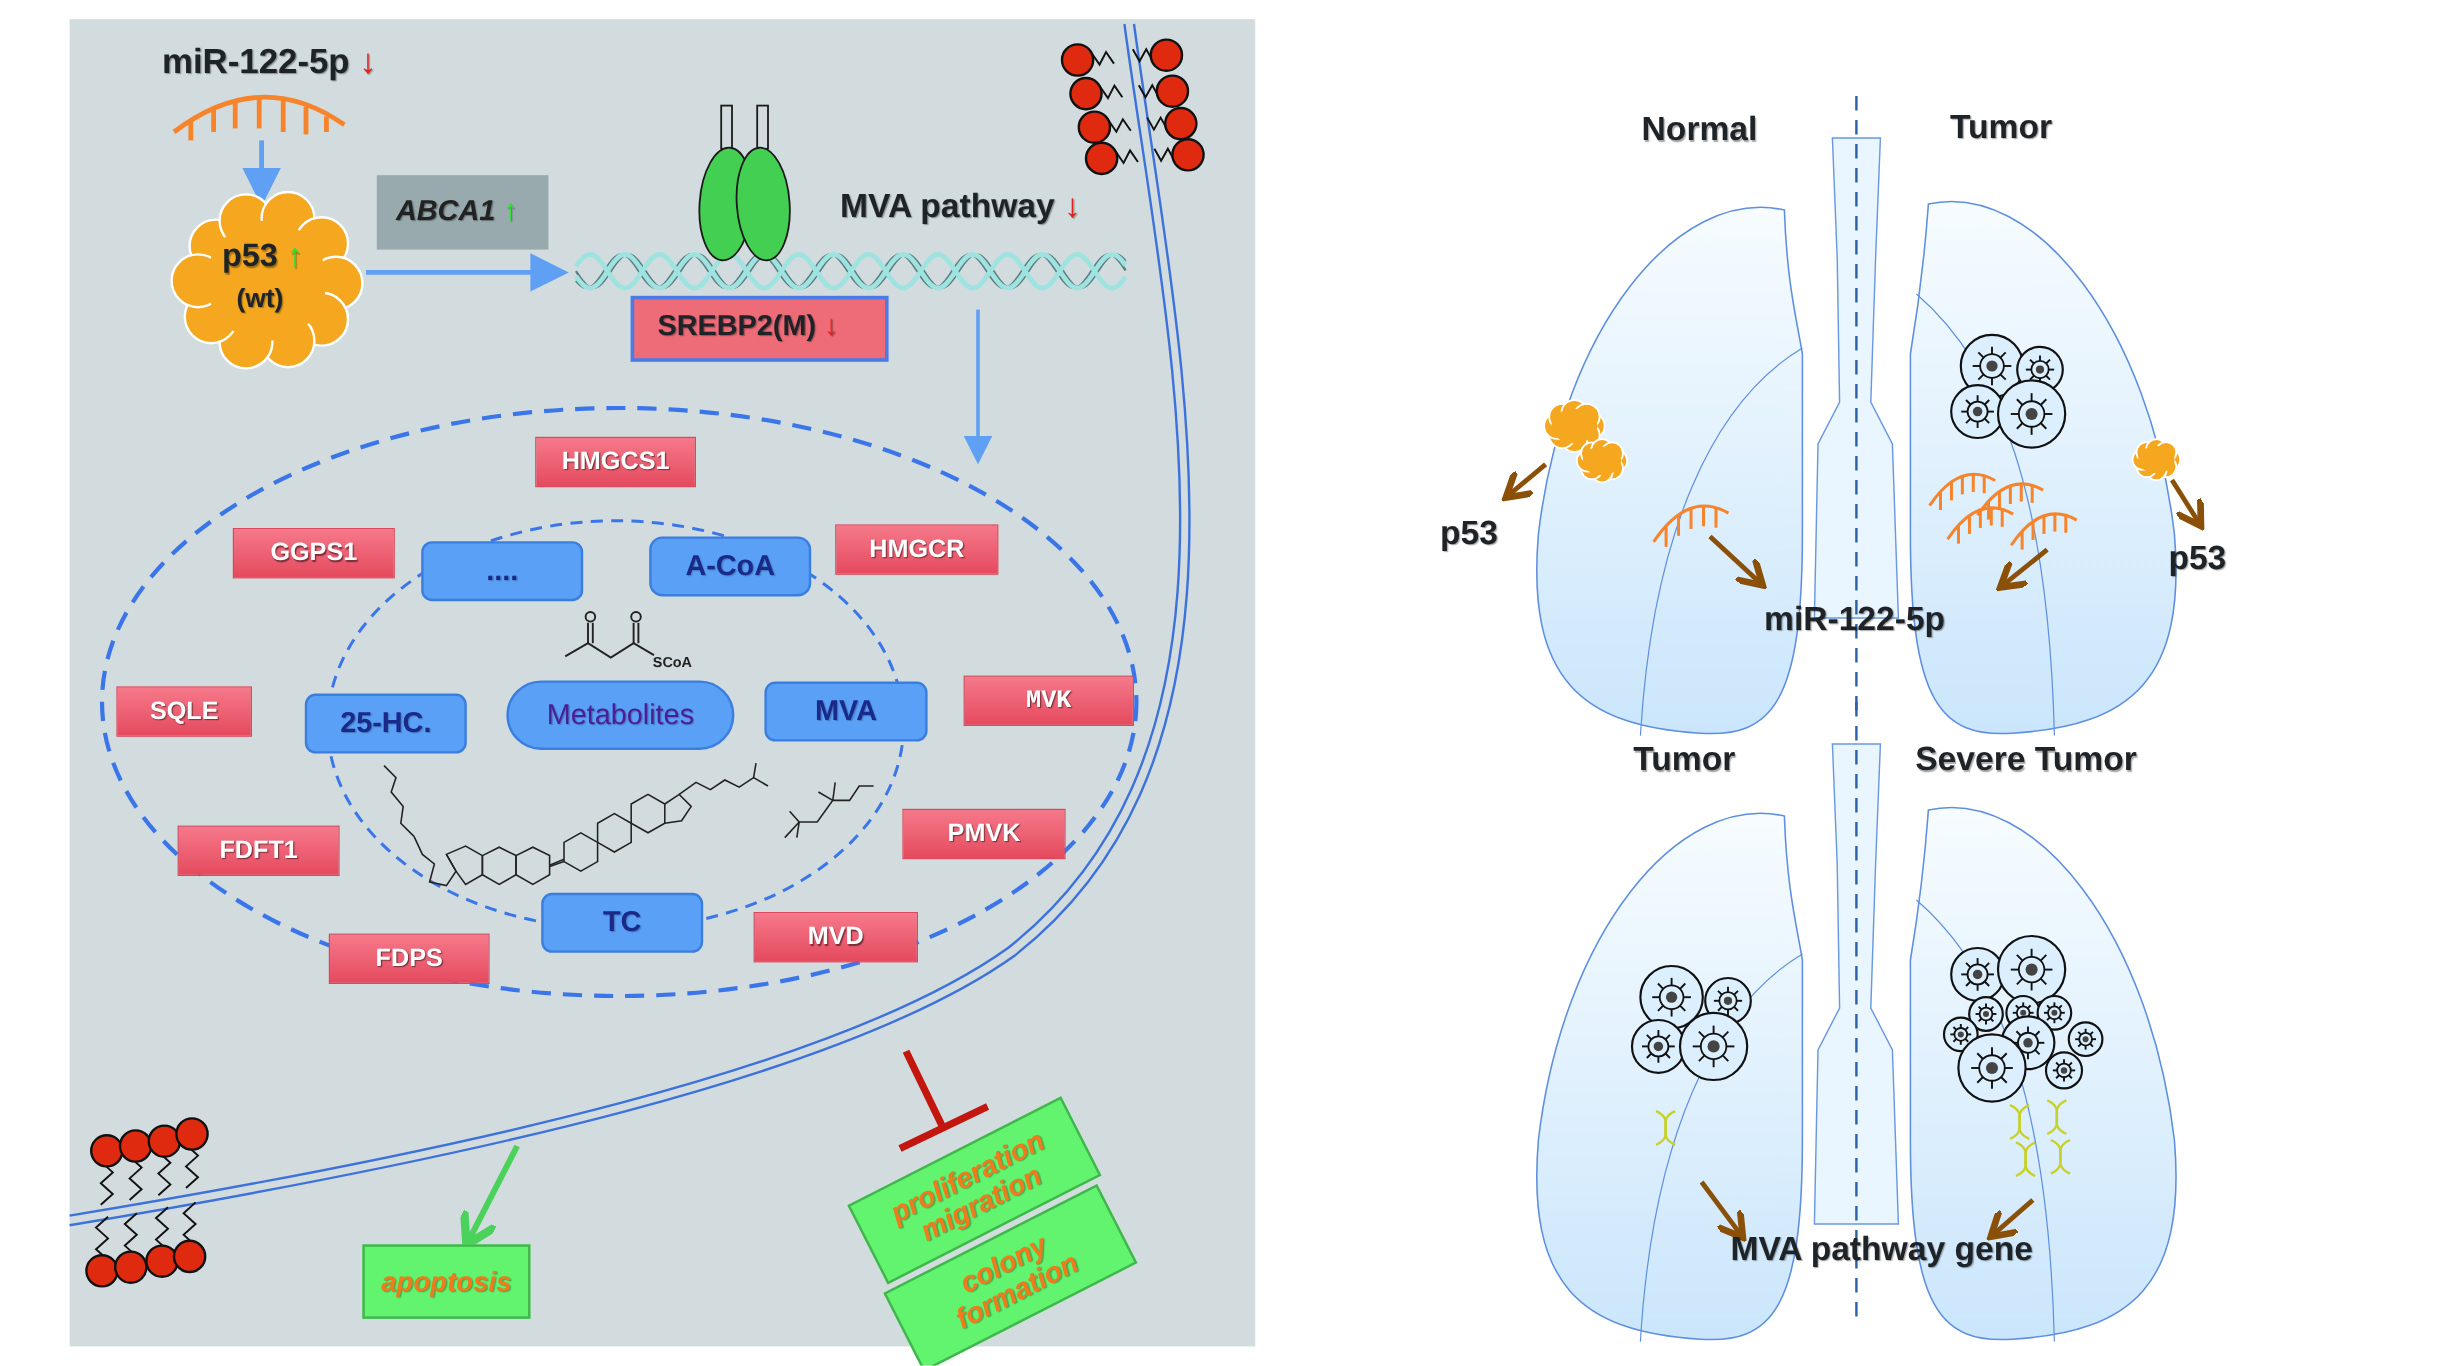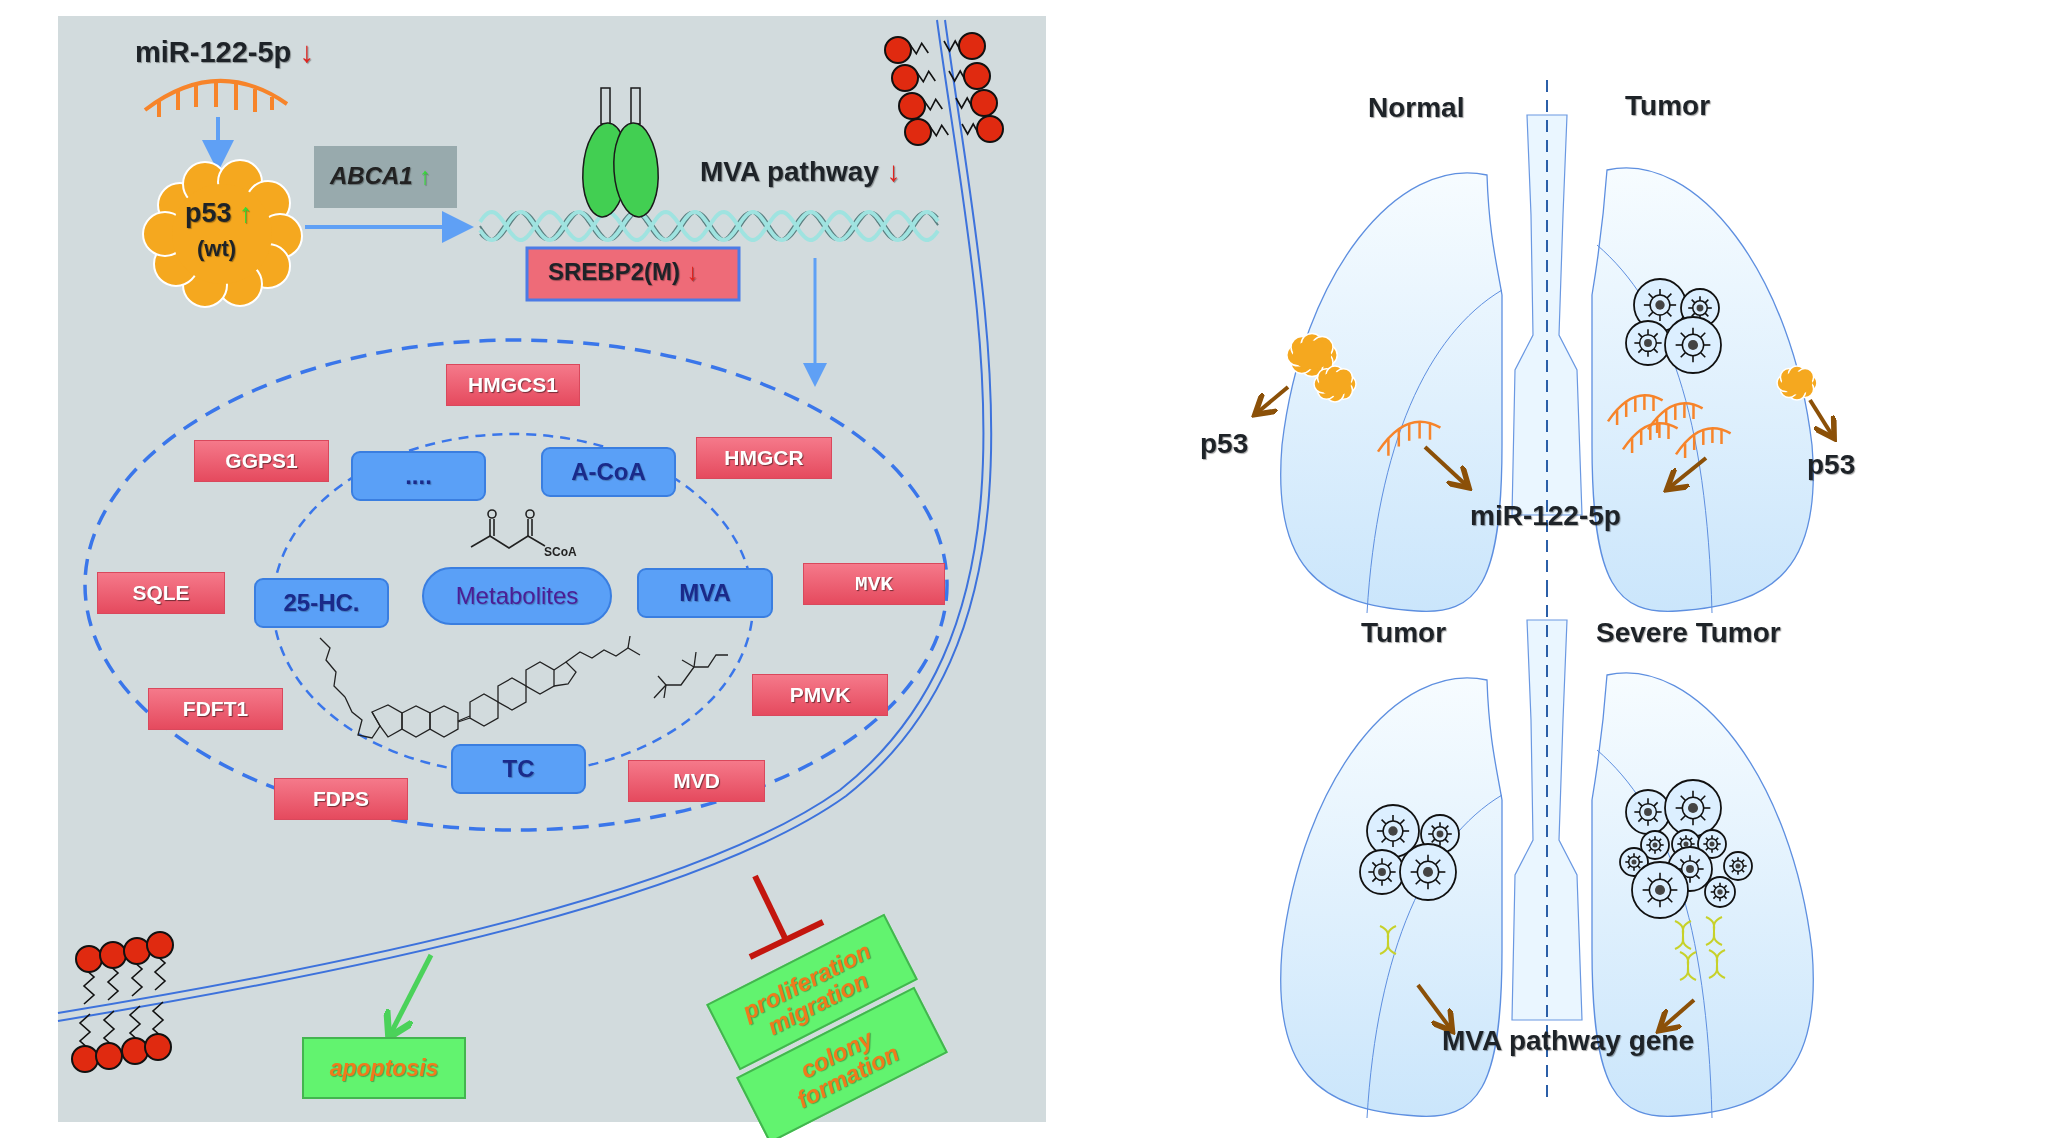--- a/index.html
+++ b/index.html
@@ -555,35 +555,35 @@
   <span style="color:#e0231e;font-weight:normal;">↓</span>
 </div>
 <div class="lbl dark" style="left:548px;top:258px;font-size:24px;">
   <span>SREBP2(M)</span>
   <span style="color:#e0231e;font-weight:normal;">↓</span>
 </div>
 
 <div class="gene" style="left:446px;top:364px;width:134px;">HMGCS1</div>
 <div class="gene" style="left:194px;top:440px;width:135px;">GGPS1</div>
 <div class="gene" style="left:696px;top:437px;width:136px;">HMGCR</div>
-<div class="gene" style="left:97px;top:572px;width:128px;">SQLE</div>
+<div class="gene" style="left:97px;top:572px;width:113px;">SQLE</div>
 <div class="gene" style="left:803px;top:563px;width:142px;font-family:Liberation Mono, monospace;">MVK</div>
 <div class="gene" style="left:148px;top:688px;width:135px;">FDFT1</div>
 <div class="gene" style="left:752px;top:674px;width:136px;">PMVK</div>
 <div class="gene" style="left:274px;top:778px;width:134px;">FDPS</div>
 <div class="gene" style="left:628px;top:760px;width:137px;">MVD</div>
 
 <div class="met" style="left:351px;top:451px;width:135px;">....</div>
-<div class="met" style="left:541px;top:447px;width:135px;">A-CoA</div>
+<div class="met" style="left:541px;top:447px;width:135px;border-radius:11px;">A-CoA</div>
 <div class="met" style="left:254px;top:578px;width:135px;text-align:center;">25-HC.</div>
 <div class="met" style="left:422px;top:567px;width:190px;height:58px;border-radius:29px;color:#4c1d95;font-weight:normal;font-size:24px;">Metabolites</div>
 <div class="met" style="left:637px;top:568px;width:136px;">MVA</div>
 <div class="met" style="left:451px;top:744px;width:135px;">TC</div>
 
-<div class="out-box" style="left:302px;top:1037px;width:164px;height:62px;font-size:23px;">
+<div class="out-box" style="left:302px;top:1037px;width:140px;height:62px;font-size:23px;">
   <span>apoptosis</span>
 </div>
 <div class="out-box" style="left:712px;top:955px;width:200px;height:74px;font-size:24px;transform:rotate(-27deg);">
   <span>proliferation</span>
   <span>migration</span>
 </div>
 <div class="out-box" style="left:742px;top:1028px;width:200px;height:74px;font-size:24px;transform:rotate(-27deg);">
   <span>colony</span>
   <span>formation</span>
 </div>

